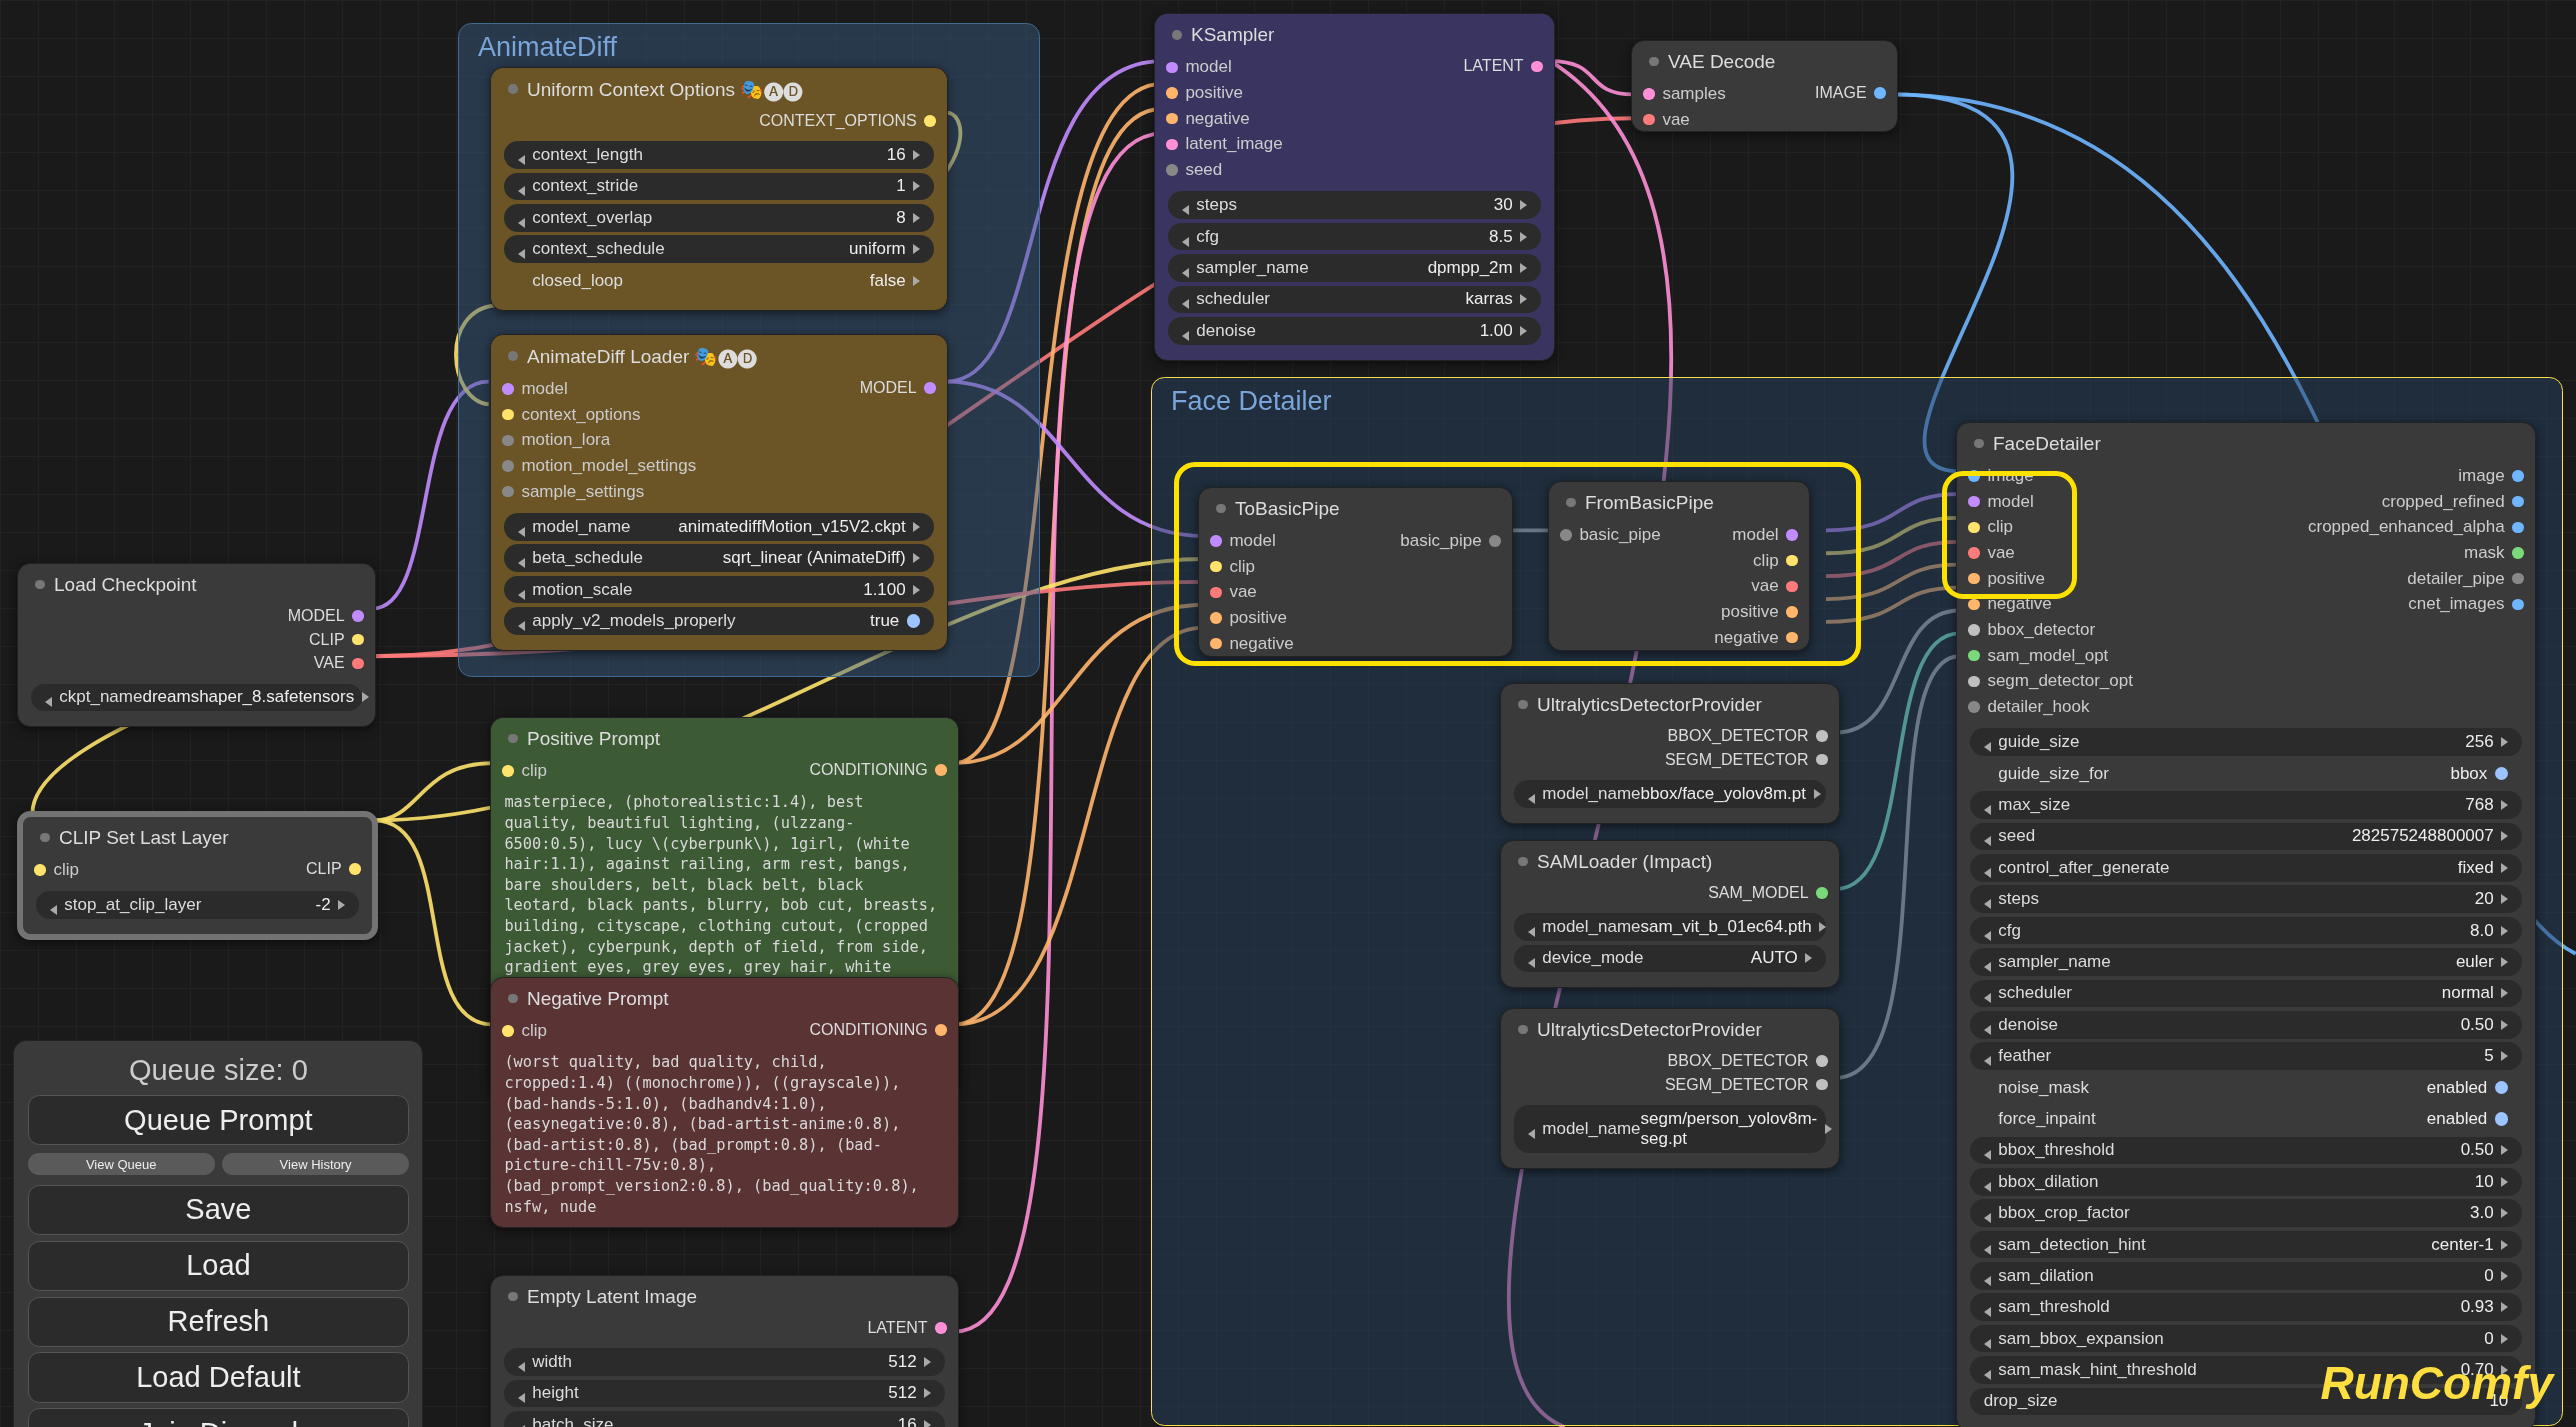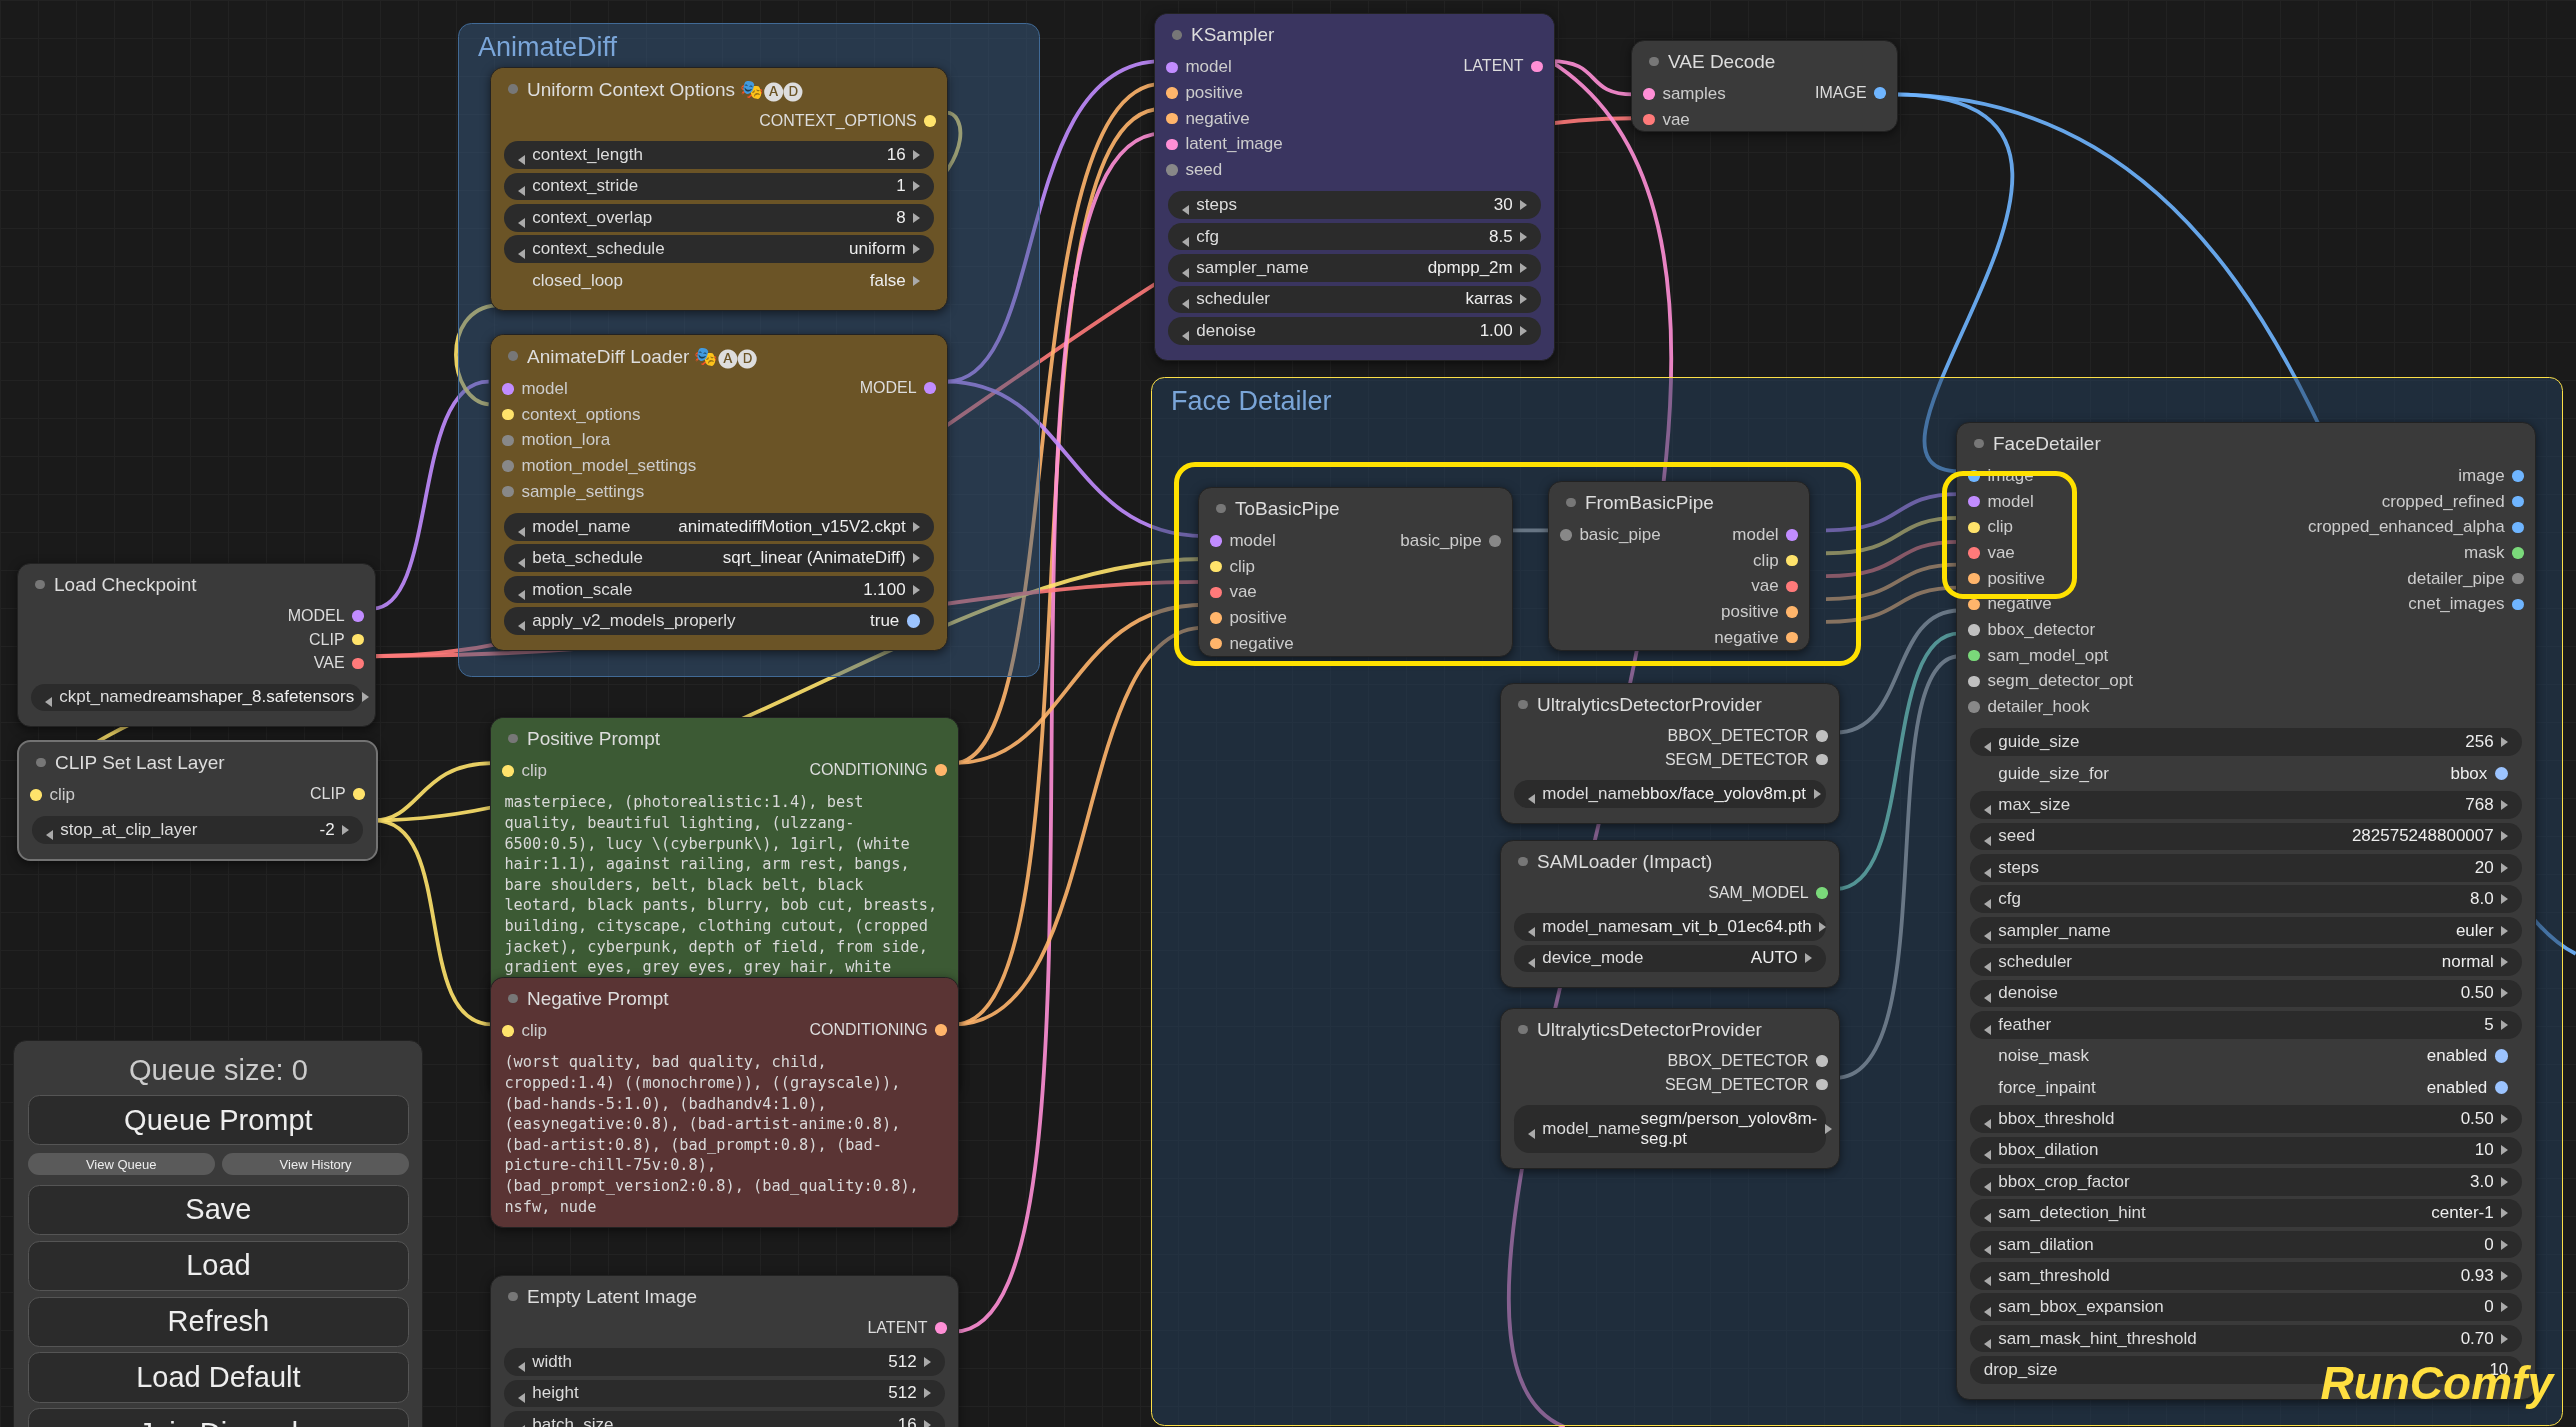--- a/index.html
+++ b/index.html
@@ -422,21 +422,21 @@
           <span class="l">ckpt_name</span>
         </span>
         <span class="rwrap">
           <span class="v">dreamshaper_8.safetensors</span>
           <span class="tri right"></span>
         </span>
       </div>
     </div>
 </div>
 
-<div class="node" style="left:17px;top:740px;width:361px;border:2px solid #737373;">
+<div class="node" style="left:17px;top:811px;width:361px;border:6px solid #737373;">
   <div class="title">
       <span class="dot"></span>
       <span>CLIP Set Last Layer</span>
     </div>
   <div class="ports">
     <div class="in">
         <div class="port">
           <span class="p c-clip"></span>
           <span class="sockname">clip</span>
         </div>
@@ -836,20 +836,30 @@
           <span class="tri right"></span>
         </span>
       </div>
       <div class="row">
         <span class="lwrap">
           <span class="tri left"></span>
           <span class="l">seed</span>
         </span>
         <span class="rwrap">
           <span class="v">282575248800007</span>
+          <span class="tri right"></span>
+        </span>
+      </div>
+      <div class="row">
+        <span class="lwrap">
+          <span class="tri left"></span>
+          <span class="l">control_after_generate</span>
+        </span>
+        <span class="rwrap">
+          <span class="v">fixed</span>
           <span class="tri right"></span>
         </span>
       </div>
       <div class="row">
         <span class="lwrap">
           <span class="tri left"></span>
           <span class="l">steps</span>
         </span>
         <span class="rwrap">
           <span class="v">20</span>

